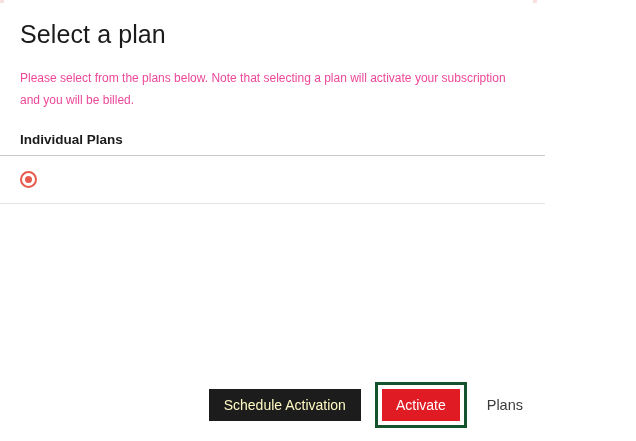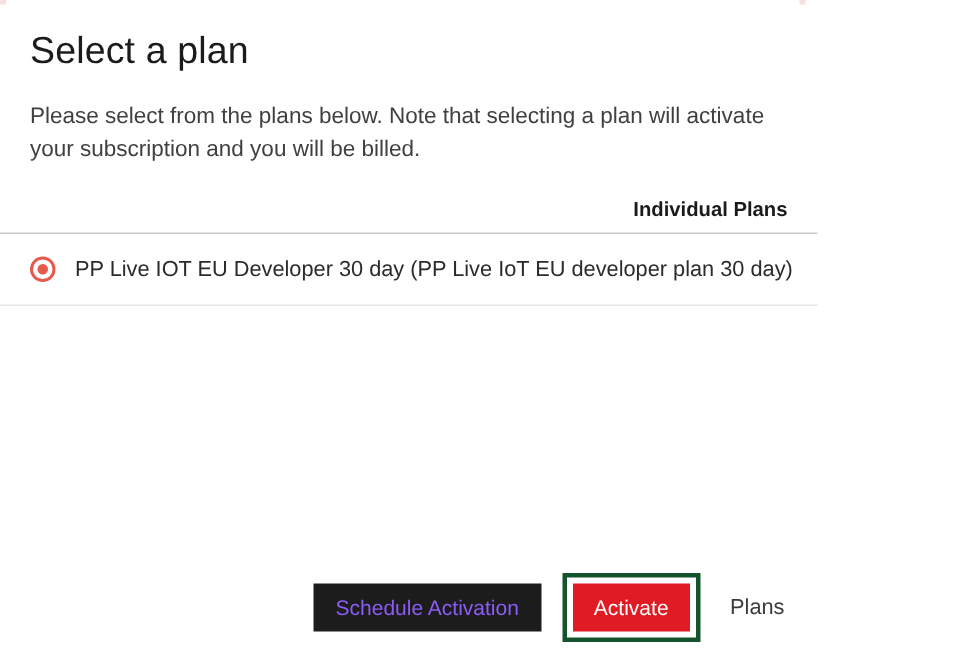--- a/index.html
+++ b/index.html
@@ -47,23 +47,23 @@
   .page-title {
     font-size: 25px;
     font-weight: 400;
     line-height: 32px;
     letter-spacing: .1px;
     color: #1b1b1b;
     margin: 0;
     padding: 0;
   }
   .page-description {
-    font-size: 15px;
+    font-size: 12px;
     line-height: 22px;
-    color: #404040;
+    color: #ec4899;
     margin: 0;
     padding: 0;
     max-width: 594px;
   }
   .section-label {
     font-size: 13.5px;
     font-weight: bold;
     line-height: 18px;
     color: #1b1b1b;
     margin: 0;
@@ -124,21 +124,21 @@
     right: 20px;
     bottom: 13px;
     display: flex;
     align-items: center;
     gap: 0;
   }
   .btn-schedule {
     height: 32px;
     padding: 0 15px;
     background: #1c1c1c;
-    color: #8b5cf6;
+    color: #fef9c3;
     border: none;
     border-radius: 0;
     font-family: "Liberation Sans", sans-serif;
     font-size: 14px;
     line-height: 32px;
     cursor: pointer;
     white-space: nowrap;
   }
   .activate-wrap {
     margin-left: 14px;
@@ -180,27 +180,26 @@
 <div class="page">
 
   <span class="corner-mark left"></span>
   <span class="corner-mark right"></span>
 
   <div class="header-block">
     <h1 class="page-title">Select a plan</h1>
 
     <p class="page-description" style="margin-top:17px;">Please select from the plans below. Note that selecting a plan will activate your subscription and you will be billed.</p>
 
-    <p class="section-label" style="margin-top:20px;text-align:right;">Individual Plans</p>
+    <p class="section-label" style="margin-top:20px;">Individual Plans</p>
   </div>
 
   <div class="plan-list">
     <div class="plan-row">
       <span class="radio"></span>
-      <span class="plan-label">PP Live IOT EU Developer 30 day (PP Live IoT EU developer plan 30 day)</span>
     </div>
   </div>
 
   <div class="actions">
     <button class="btn-schedule">Schedule Activation</button>
 
     <span class="activate-wrap">
       <button class="btn-activate">Activate</button>
     </span>
 

